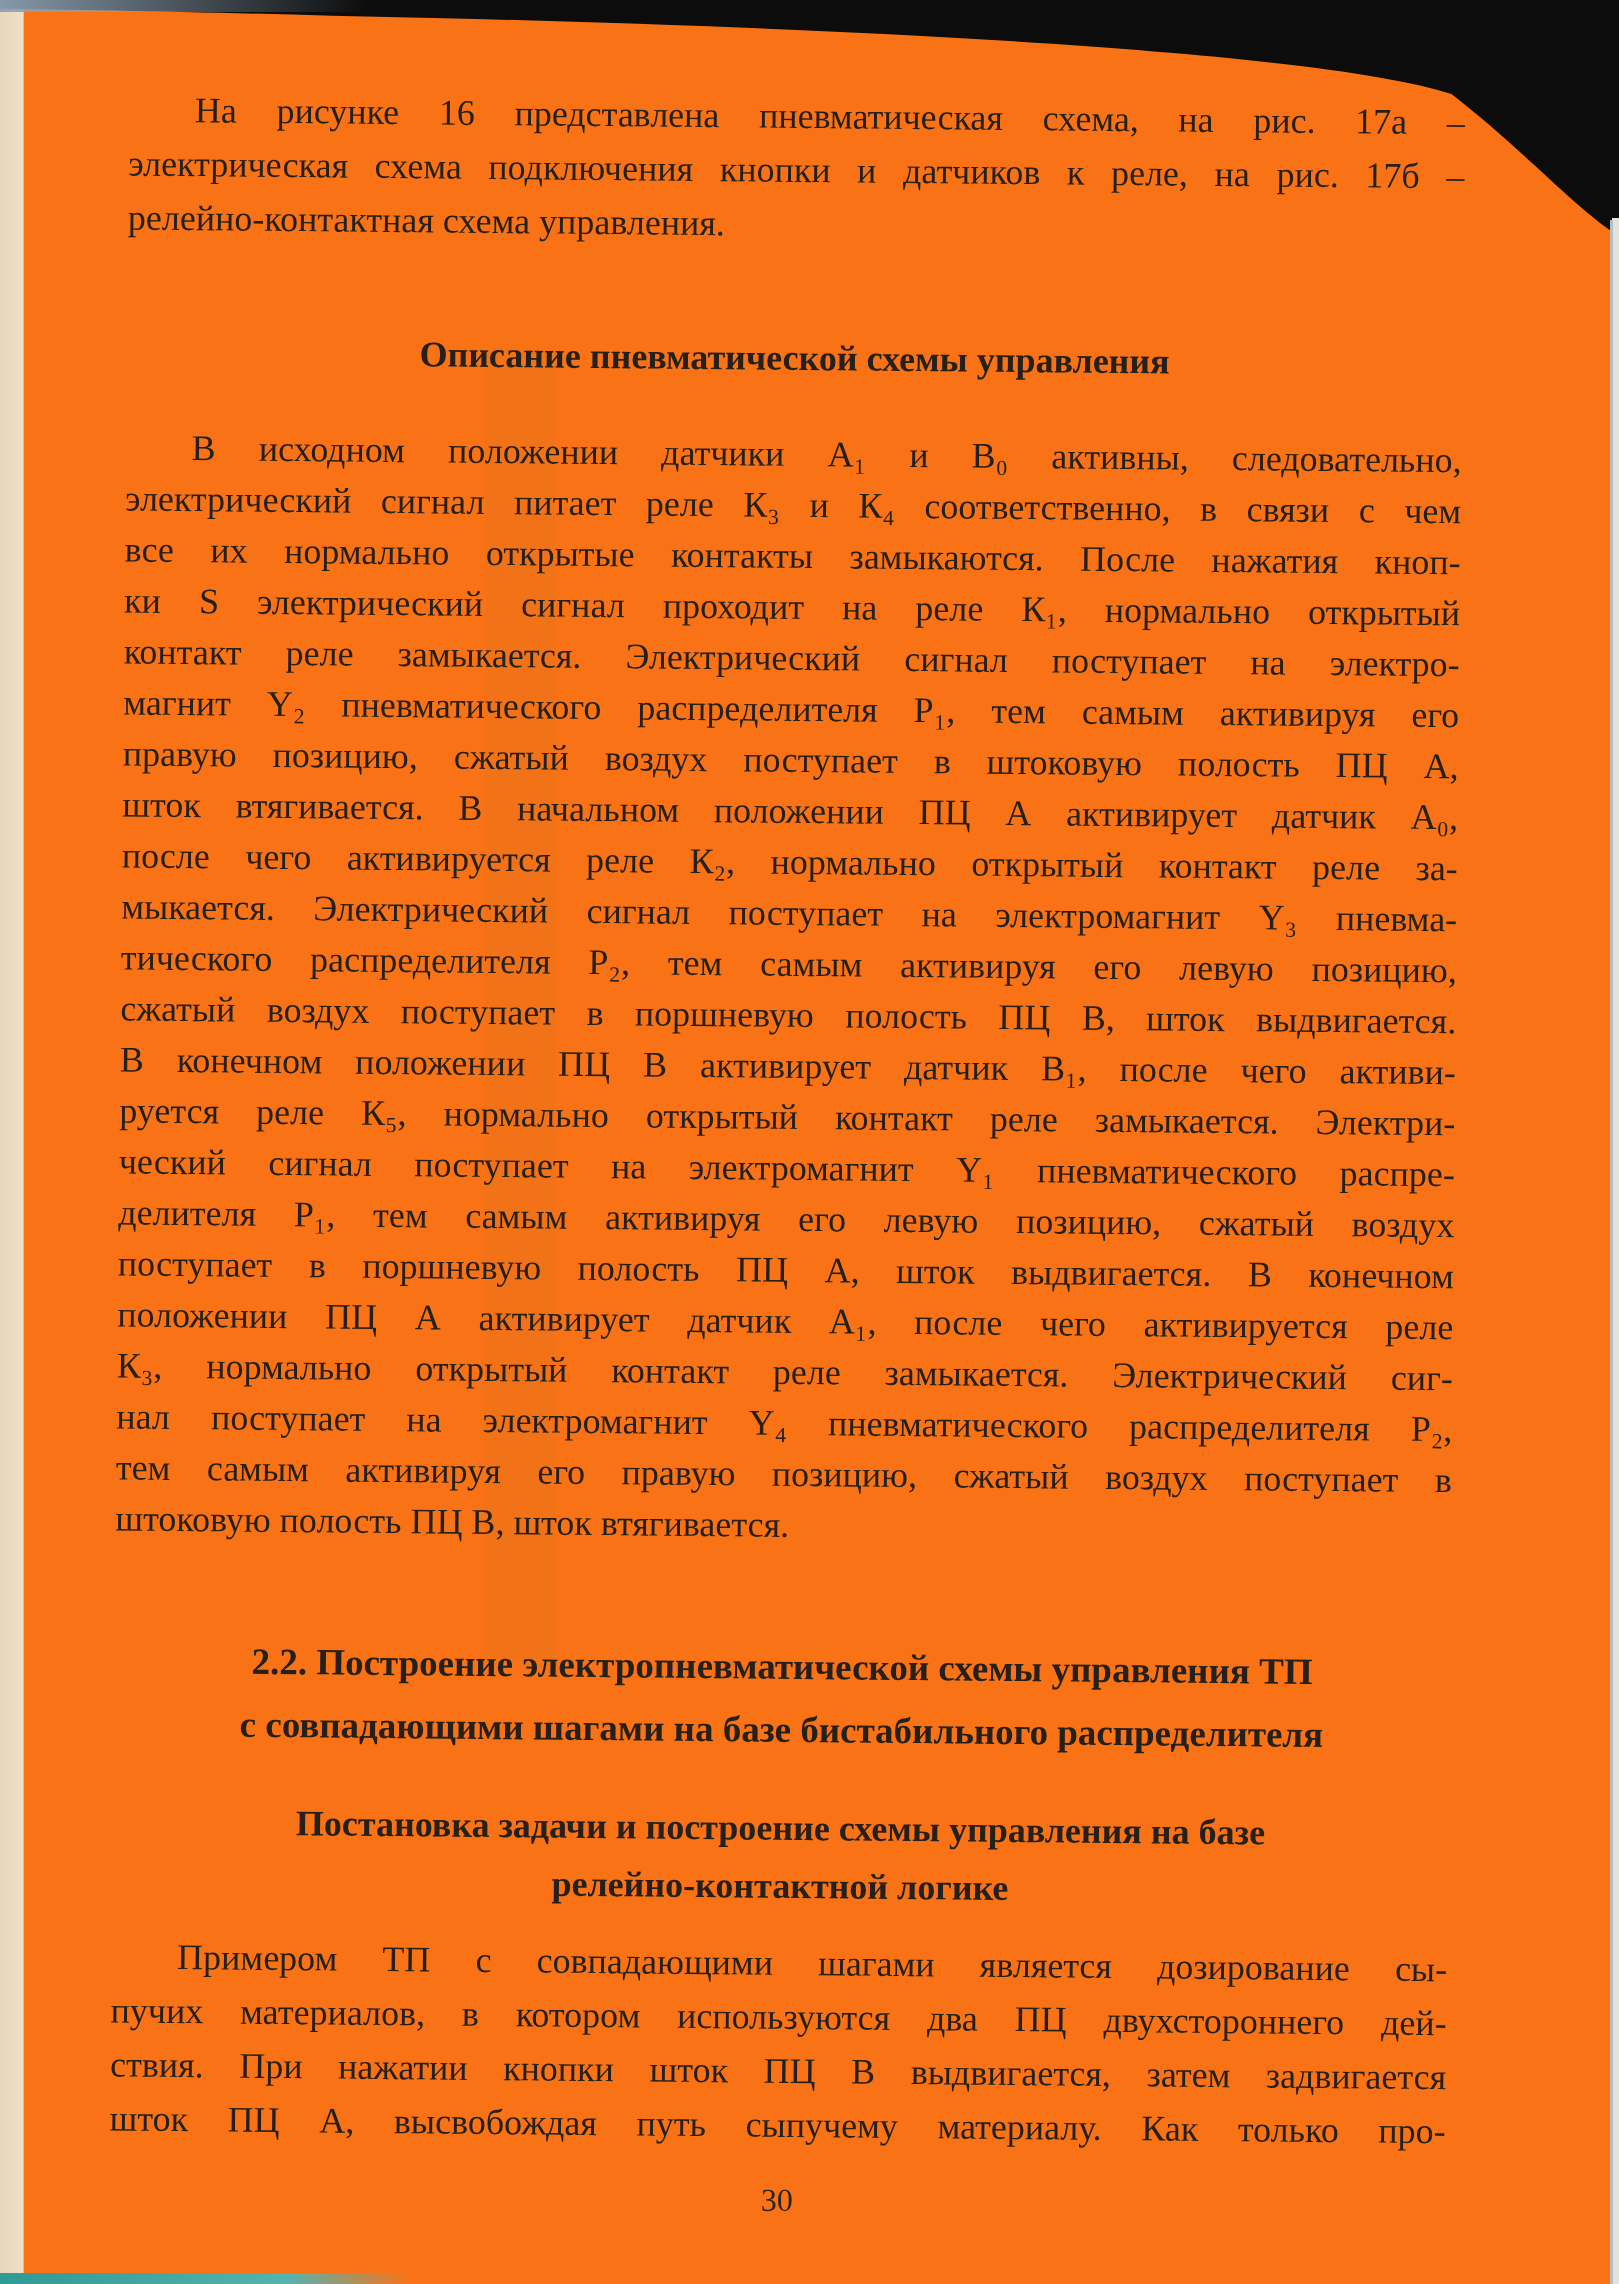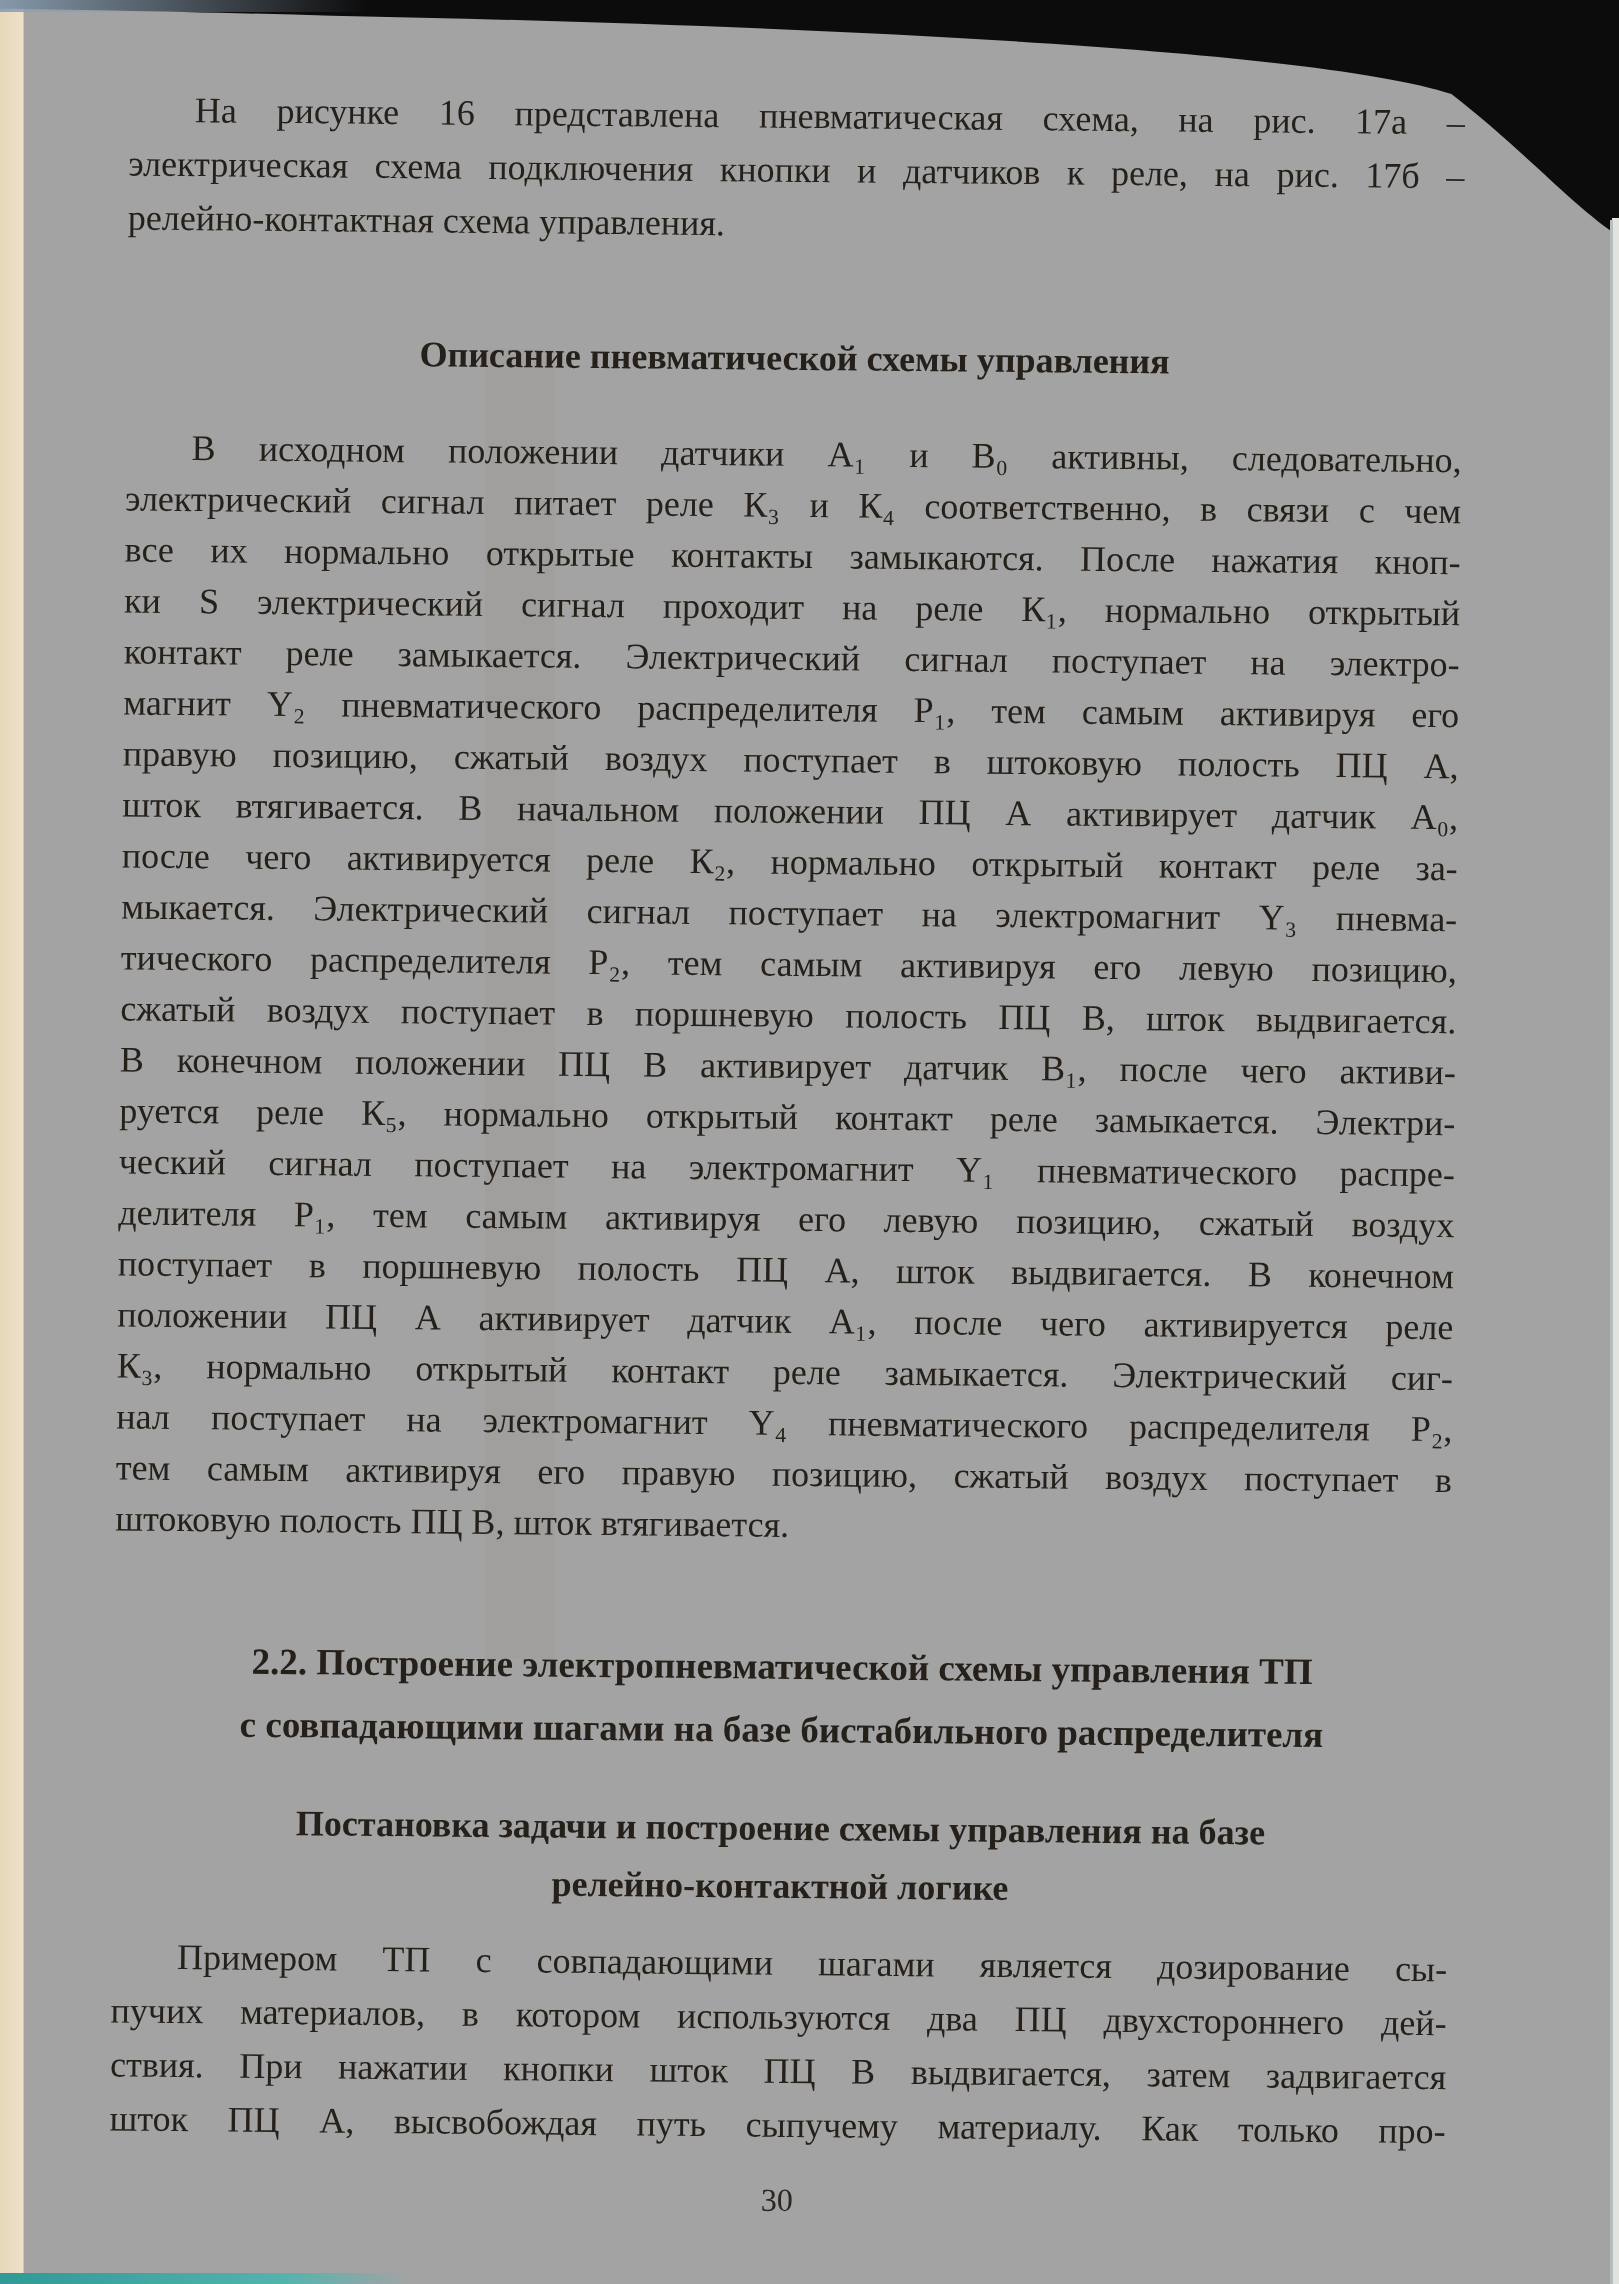--- a/index.html
+++ b/index.html
@@ -5,21 +5,21 @@
   html, body {
     margin: 0; padding: 0;
     width: 1620px; height: 2284px;
     overflow: hidden;
     background: #fbfaf5;
     font-family: "Liberation Serif", "DejaVu Serif", serif;
   }
   .page {
     position: relative;
     width: 1620px; height: 2284px;
-    background: #a3a3a3;
+    background: #f97316;
     overflow: hidden;
   }
   
   .left-strip {
     position: absolute; left: 0; top: 0; bottom: 0; width: 23px;
     background: linear-gradient(to right, #e6d7ba, #eee1c9);
     border-right: 1.7px solid #d8c4a4;
   }
   .top-shadow-svg { position: absolute; left: 0; top: 0; width: 1620px; height: 244px; }
   .top-blue-line {

